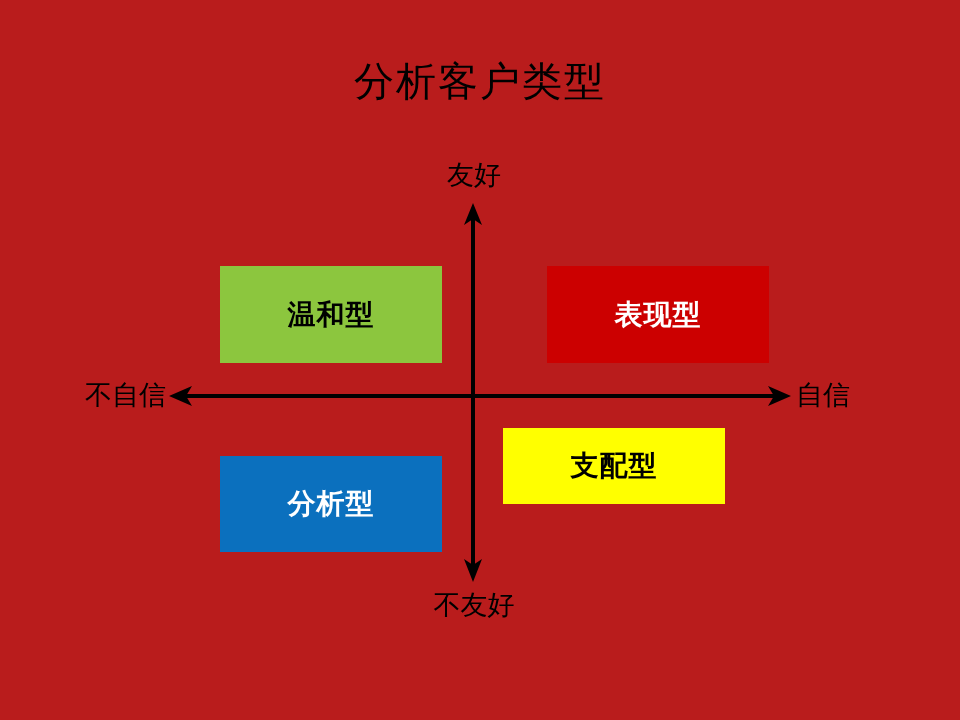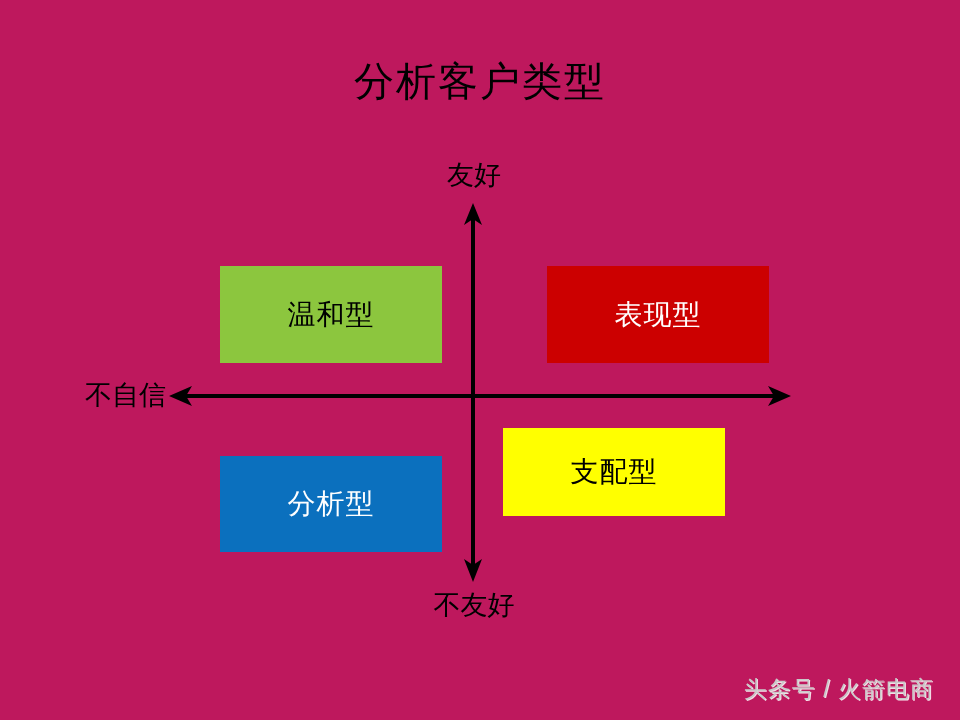--- a/index.html
+++ b/index.html
@@ -80,25 +80,26 @@
   
   .quad-box {
     position: absolute;
     display: flex;
     align-items: center;
     justify-content: center;
     font-size: 28px;
     line-height: 34px;
     letter-spacing: 1px;
     font-family: "Liberation Serif", "DejaVu Serif", serif;
+    font-weight: bold;
   }
   .quad-amiable    { left: 220px; top: 266px; width: 222px; height: 97px; }
   .quad-expressive { left: 503px; top: 266px; width: 222px; height: 97px; margin-left: 44px; }
   .quad-analytical { left: 220px; top: 428px; width: 222px; height: 96px; margin-top: 28px; }
-  .quad-driver     { left: 503px; top: 428px; width: 222px; height: 88px; }
+  .quad-driver     { left: 503px; top: 428px; width: 222px; height: 76px; }
 
   .quad-label {
     display: block;
   }
 
   
   .watermark {
     position: absolute;
     right: 26px;
     bottom: 16px;
@@ -107,21 +108,21 @@
     color: #c9c9c9;
     letter-spacing: 1px;
     text-shadow: 1px 1px 0 rgba(255,255,255,0.85);
     white-space: nowrap;
     font-family: "Liberation Sans", "DejaVu Sans", sans-serif;
   }
 </style>
 </head>
 <body>
 
-<div class="slide" style="background: #be185d;">
+<div class="slide" style="background: #b91c1c;">
 
   <div class="slide-title">分析客户类型</div>
 
   <svg class="axes-layer" viewBox="0 0 960 720" width="960" height="720" aria-hidden="true">
     <defs>
       <marker id="arrowUp" markerWidth="10" markerHeight="10" refX="5" refY="5" orient="auto-start-reverse" markerUnits="strokeWidth">
         <path d="M0,9 L5,0 L10,9 L5,6.4 Z" fill="#000000"></path>
       </marker>
     </defs>
 
@@ -135,32 +136,32 @@
     <polygon points="169,396 192,386 186,396 192,406" fill="#000000"></polygon>
     <polygon points="791,396 768,386 774,396 768,406" fill="#000000"></polygon>
   </svg>
 
   <div class="axis-label axis-label-bottom">不友好</div>
 
   <div class="axis-label axis-label-top">友好</div>
 
   <div class="axis-label axis-label-left">不自信</div>
 
+  <div class="axis-label axis-label-right">自信</div>
 
   <div class="quad-box quad-amiable" style="background: rgb(140, 198, 62); color: rgb(0, 0, 0);">
     <span class="quad-label">温和型</span>
   </div>
 
   <div class="quad-box quad-expressive" style="background: rgb(204, 0, 0); color: rgb(255, 255, 255);">
     <span class="quad-label">表现型</span>
   </div>
 
   <div class="quad-box quad-analytical" style="background: rgb(11, 112, 190); color: rgb(255, 255, 255);">
     <span class="quad-label">分析型</span>
   </div>
 
   <div class="quad-box quad-driver" style="background: rgb(255, 255, 0); color: rgb(0, 0, 0);">
     <span class="quad-label">支配型</span>
   </div>
 
-  <div class="watermark" style="color: rgb(201, 201, 201);">头条号 / 火箭电商</div>
 
 </div>
 
 </body></html>

